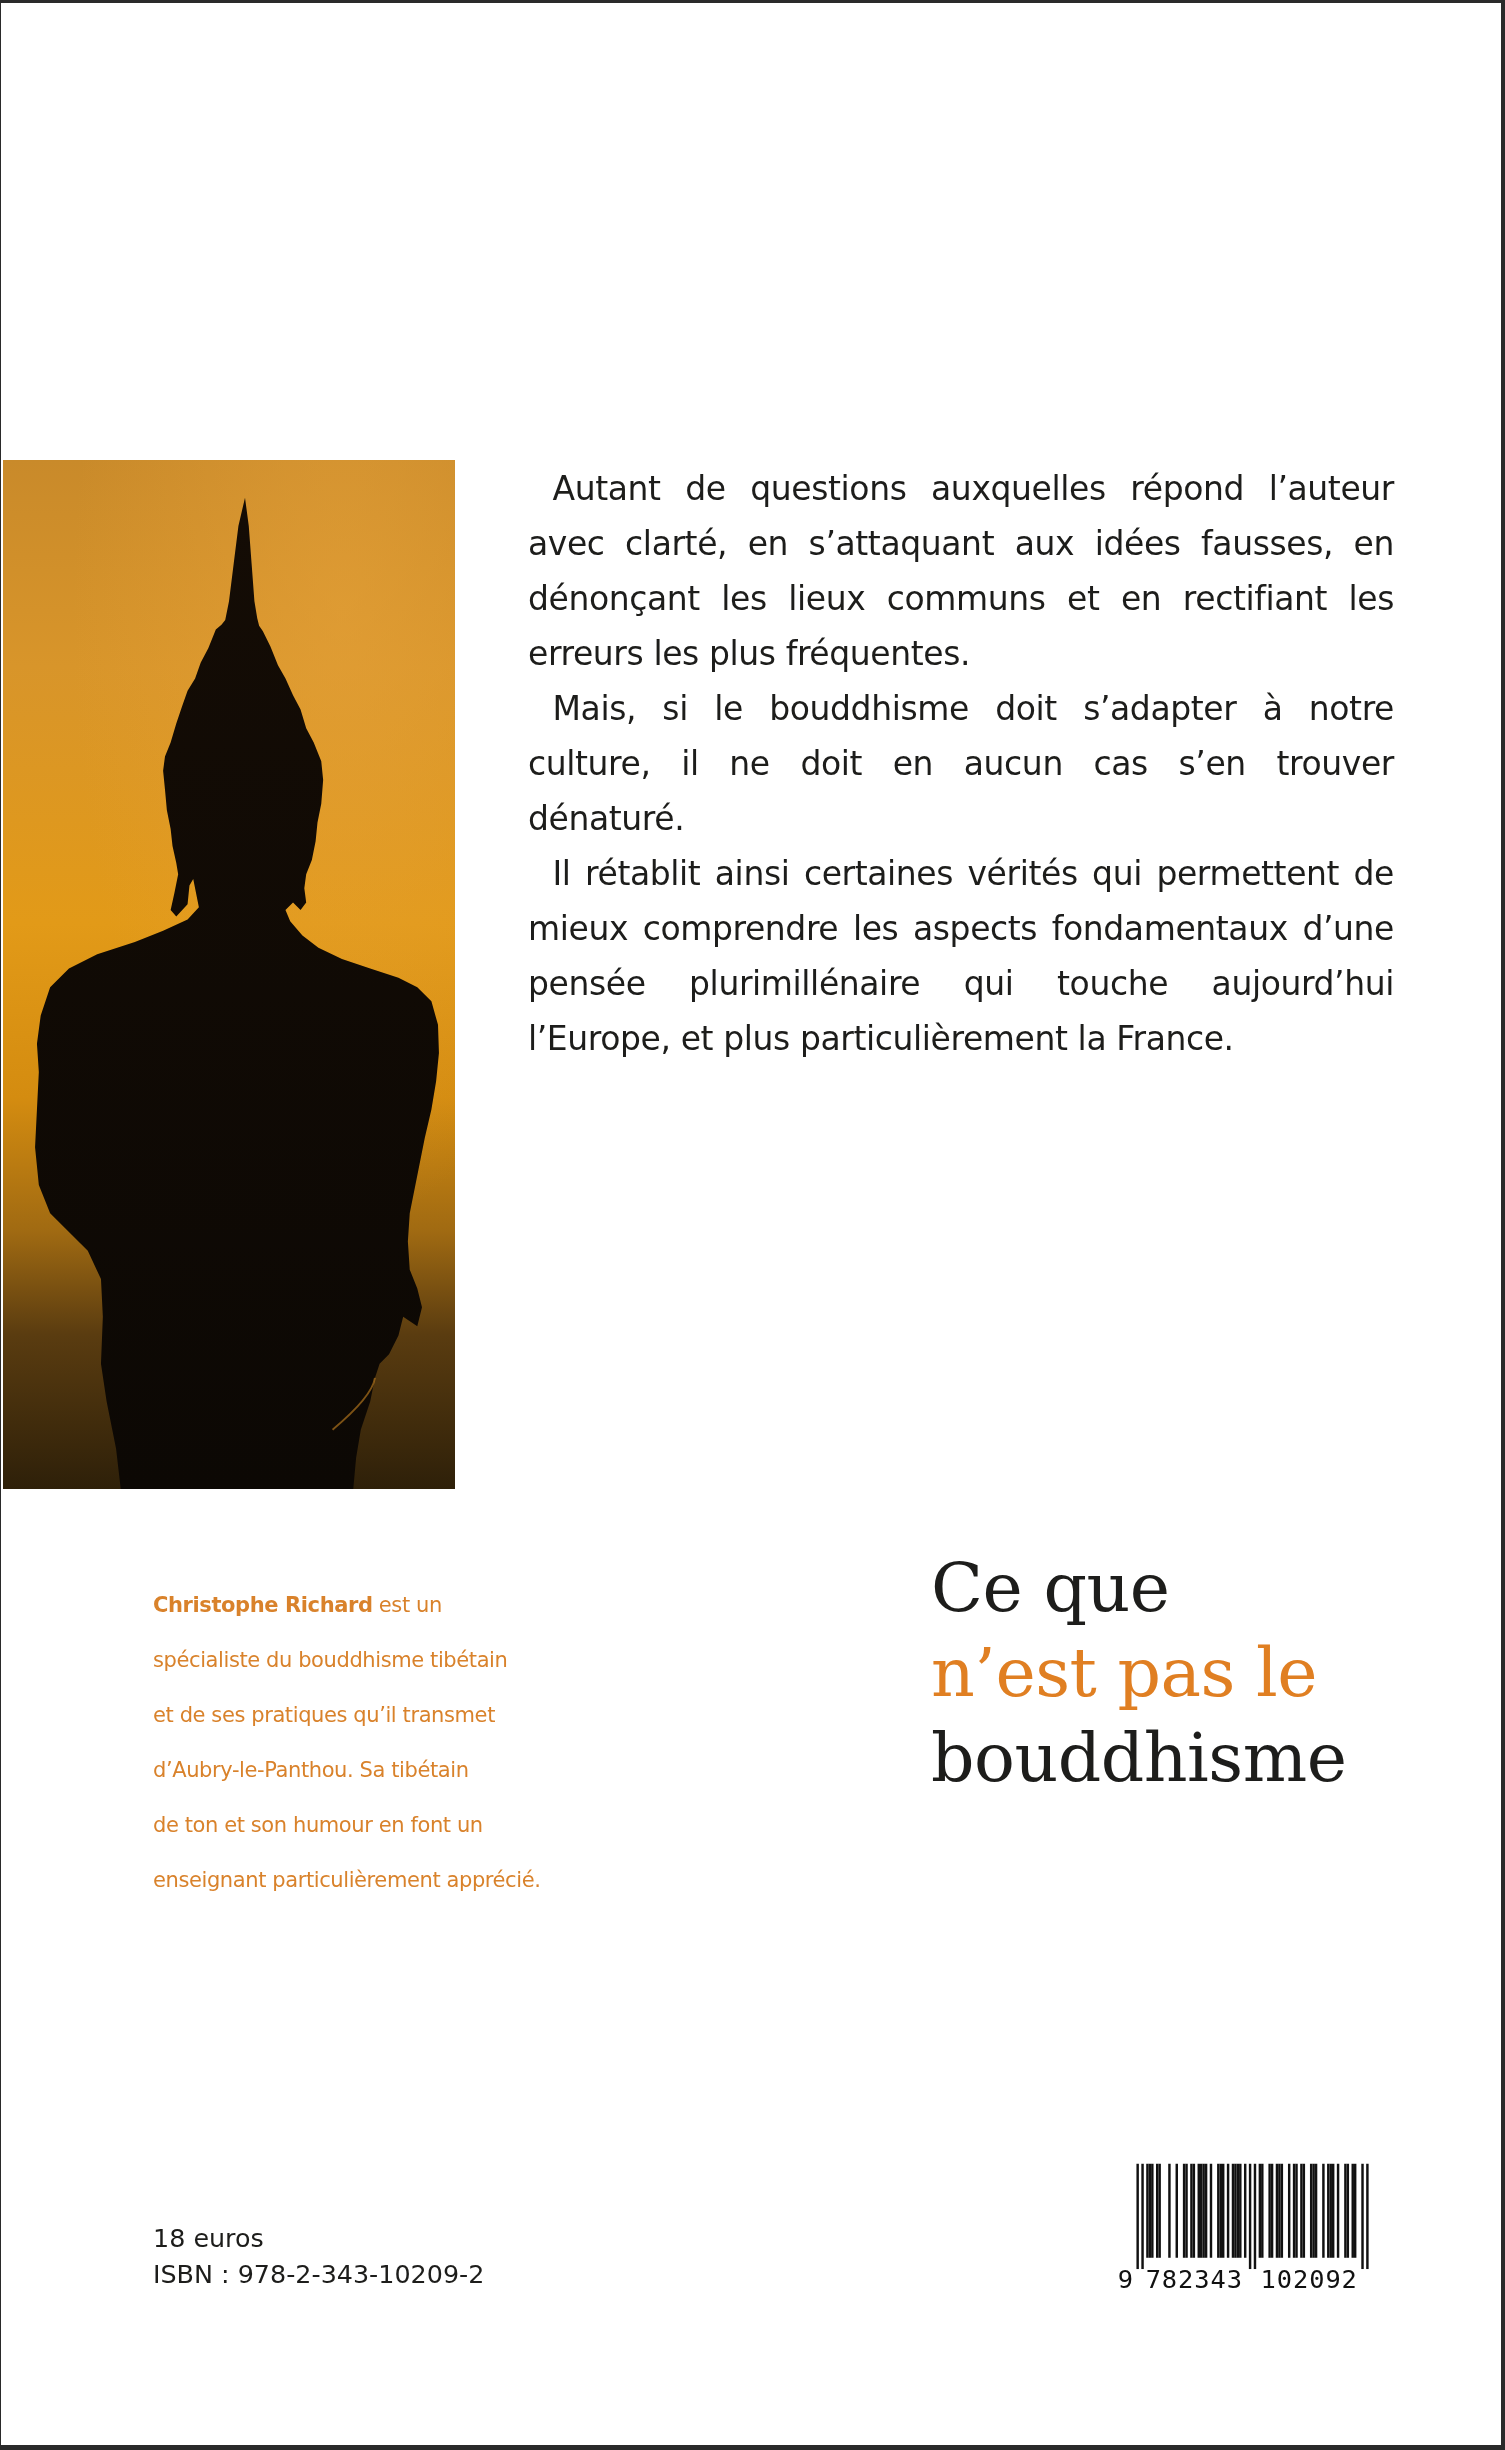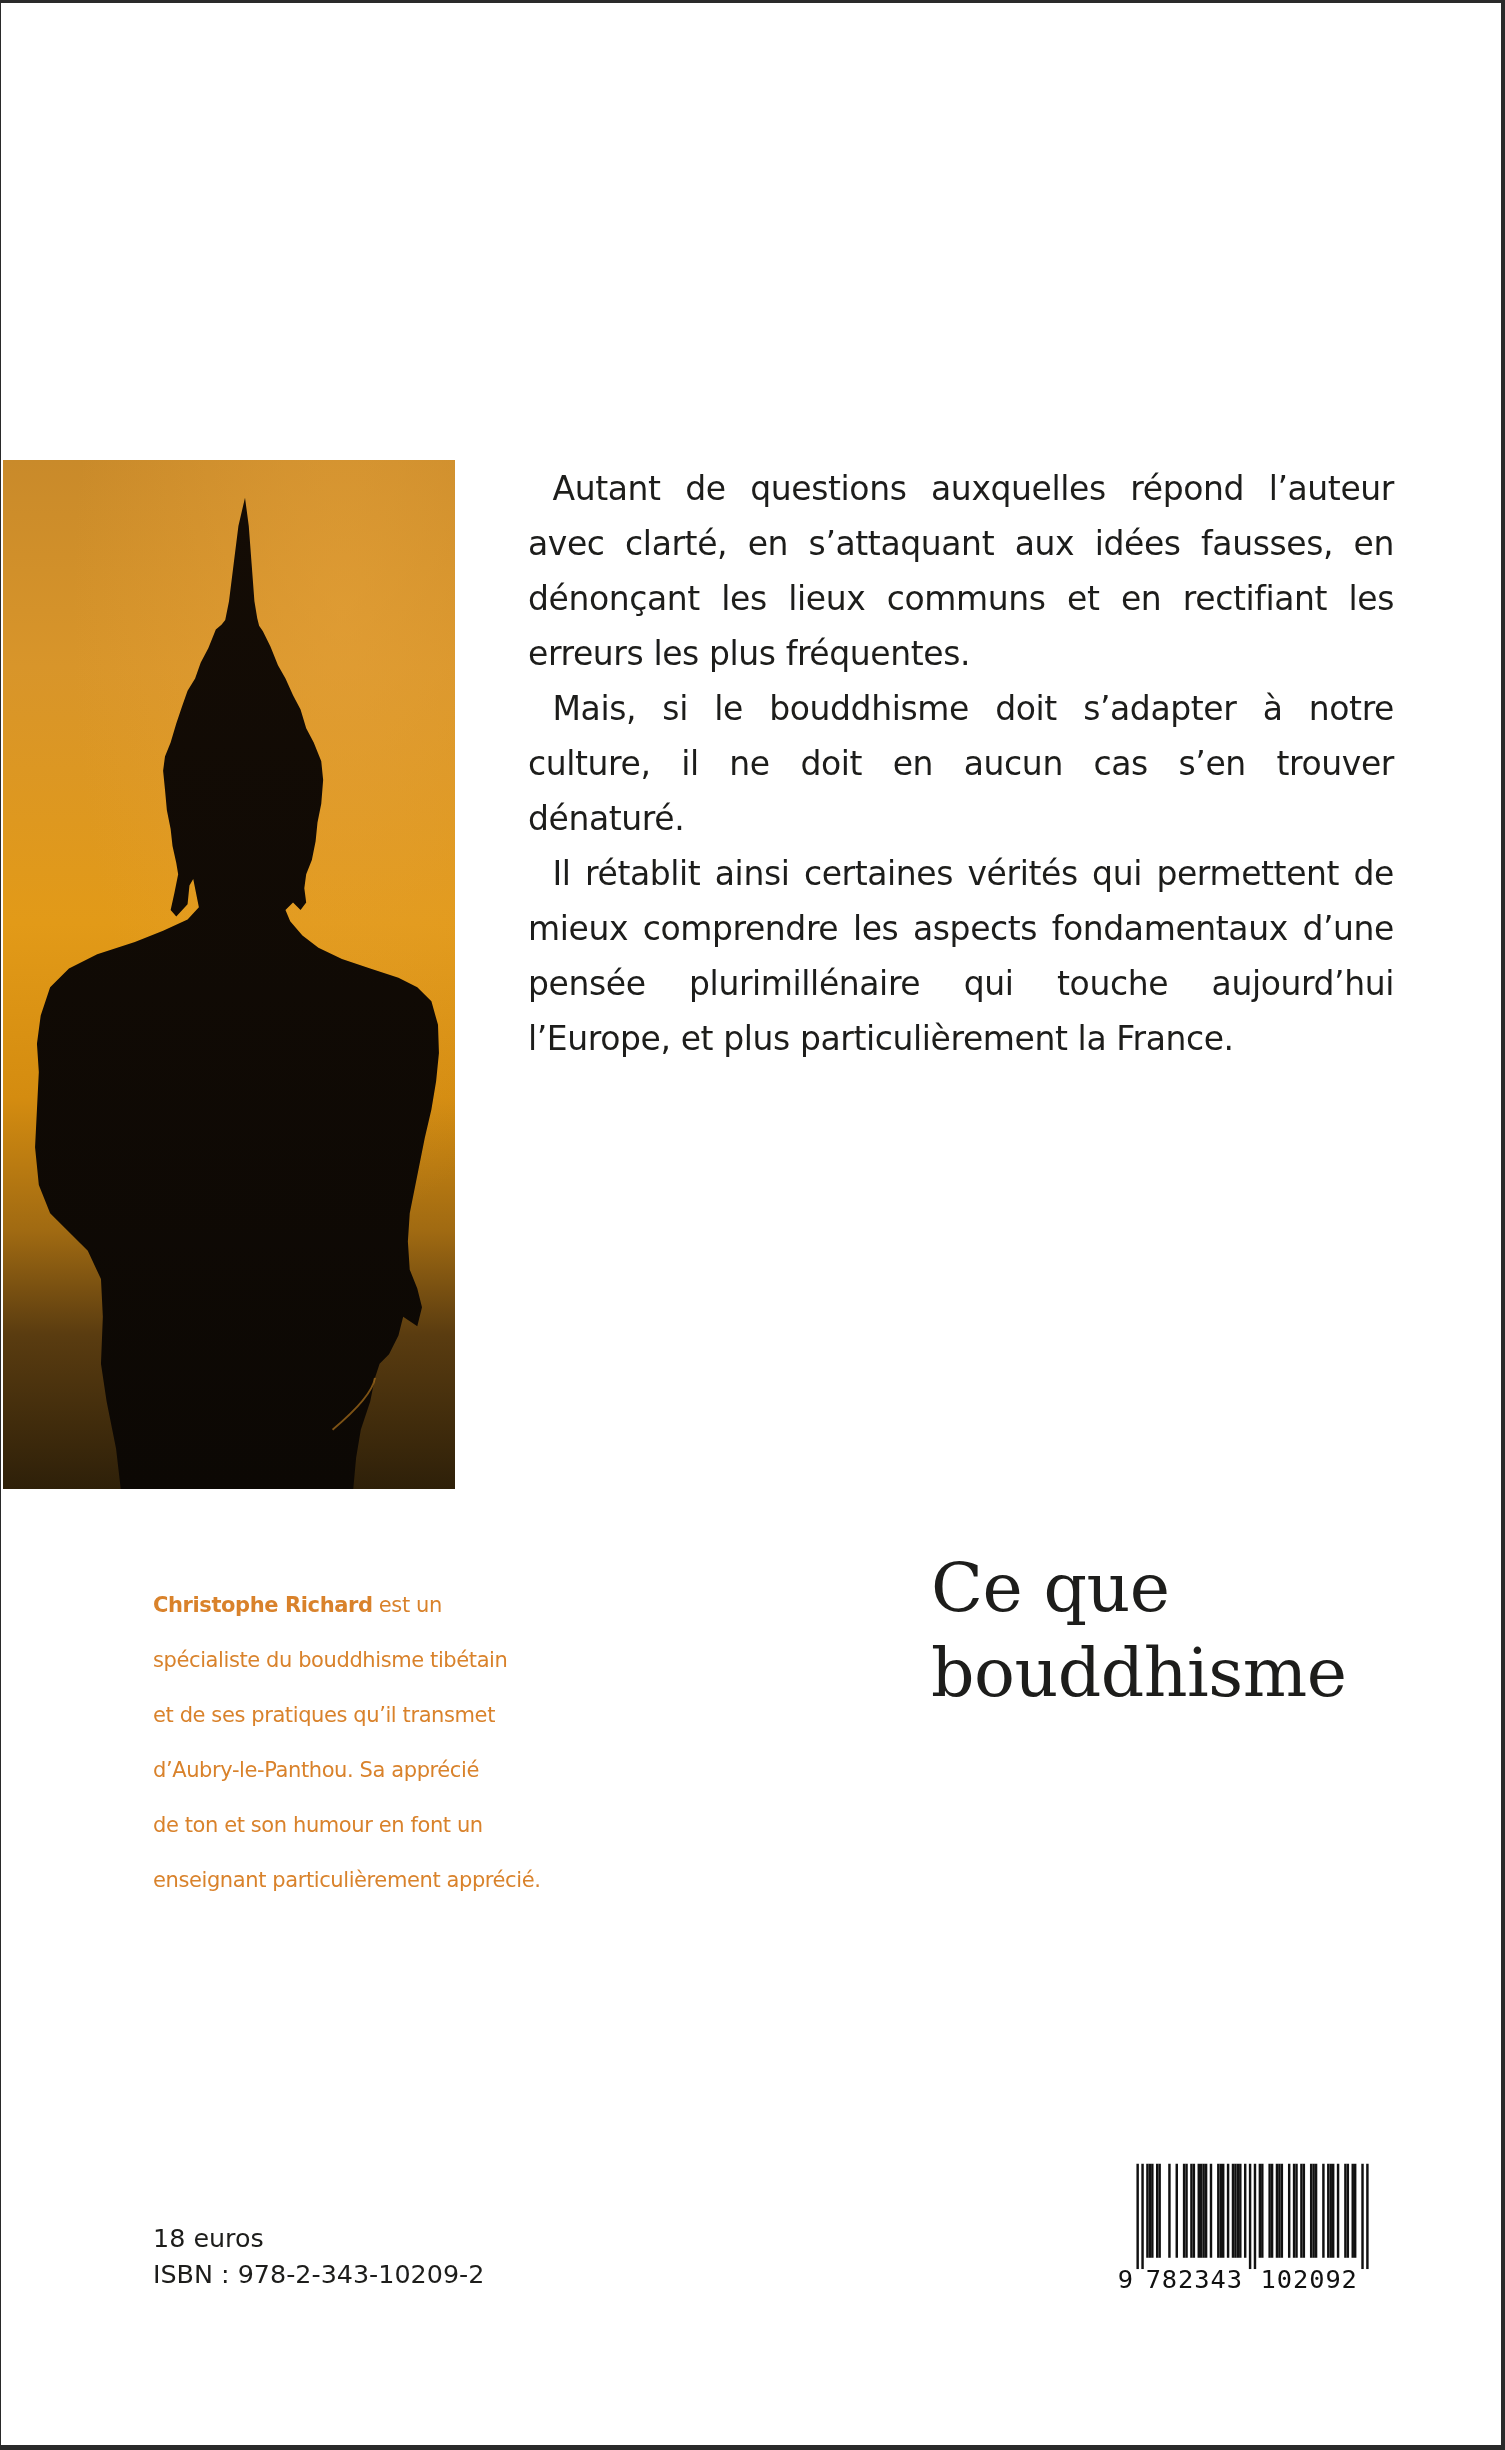--- a/index.html
+++ b/index.html
@@ -85,27 +85,28 @@
   <div class="blurb">
     <p class="indent">Autant de questions auxquelles répond l’auteur avec clarté, en s’attaquant aux idées fausses, en dénonçant les lieux communs et en rectifiant les erreurs les plus fréquentes.</p>
     <p class="indent">Mais, si le bouddhisme doit s’adapter à notre culture, il ne doit en aucun cas s’en trouver dénaturé.</p>
     <p class="indent">Il rétablit ainsi certaines vérités qui permettent de mieux comprendre les aspects fondamentaux d’une pensée plurimillénaire qui touche aujourd’hui l’Europe, et plus particulièrement la France.</p>
   </div>
 
   <div class="bio">
     <span class="line"><span class="name">Christophe Richard</span><span> est un</span></span>
     <span class="line">spécialiste du bouddhisme tibétain</span>
     <span class="line">et de ses pratiques qu’il transmet</span>
-    <span class="line">d’Aubry-le-Panthou. Sa apprécié</span>
+    <span class="line">d’Aubry-le-Panthou. Sa tibétain</span>
     <span class="line">de ton et son humour en font un</span>
     <span class="line">enseignant particulièrement apprécié.</span>
   </div>
 
   <div class="title">
     <span class="line">Ce que</span>
+    <span class="line accent">n’est pas le</span>
     <span class="line">bouddhisme</span>
   </div>
 
   <div class="price">
     <span class="line">18 euros</span>
     <span class="line">ISBN : 978-2-343-10209-2</span>
   </div>
 
   <div class="barcode">
     <svg id="barcode-svg" width="282" height="141" viewBox="0 0 300 150" xmlns="http://www.w3.org/2000/svg">

